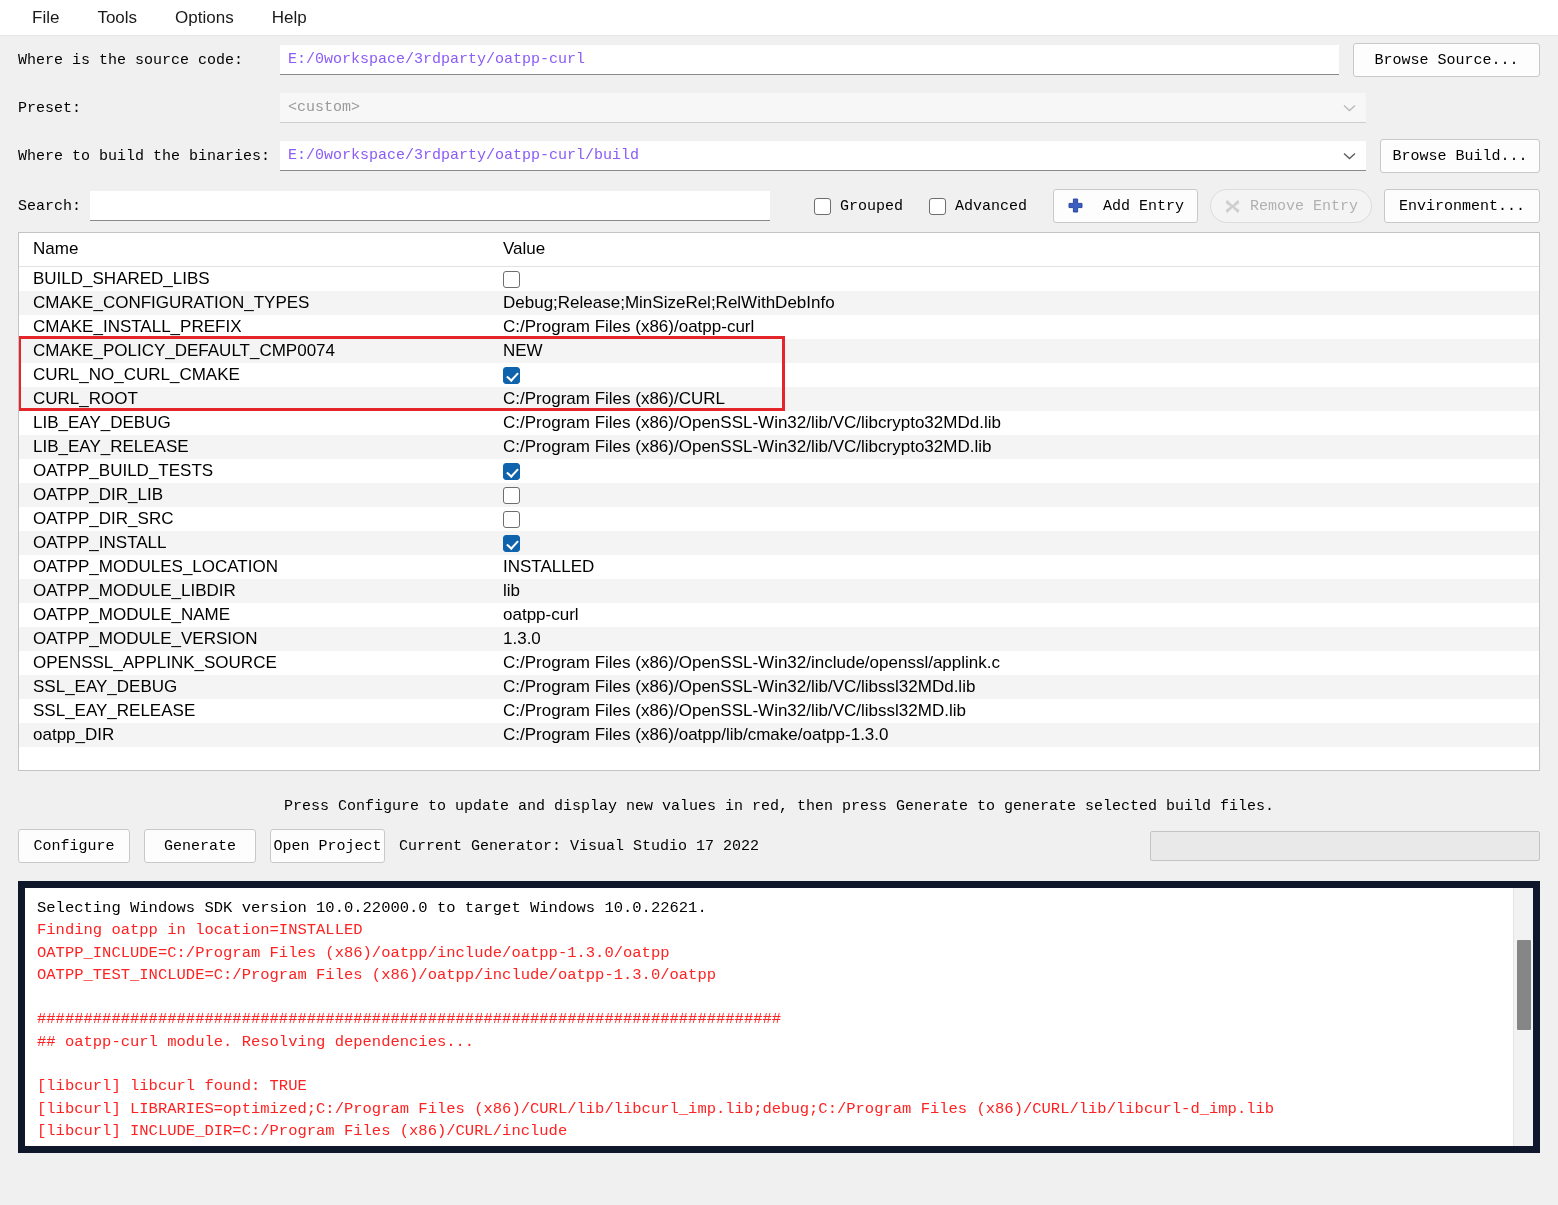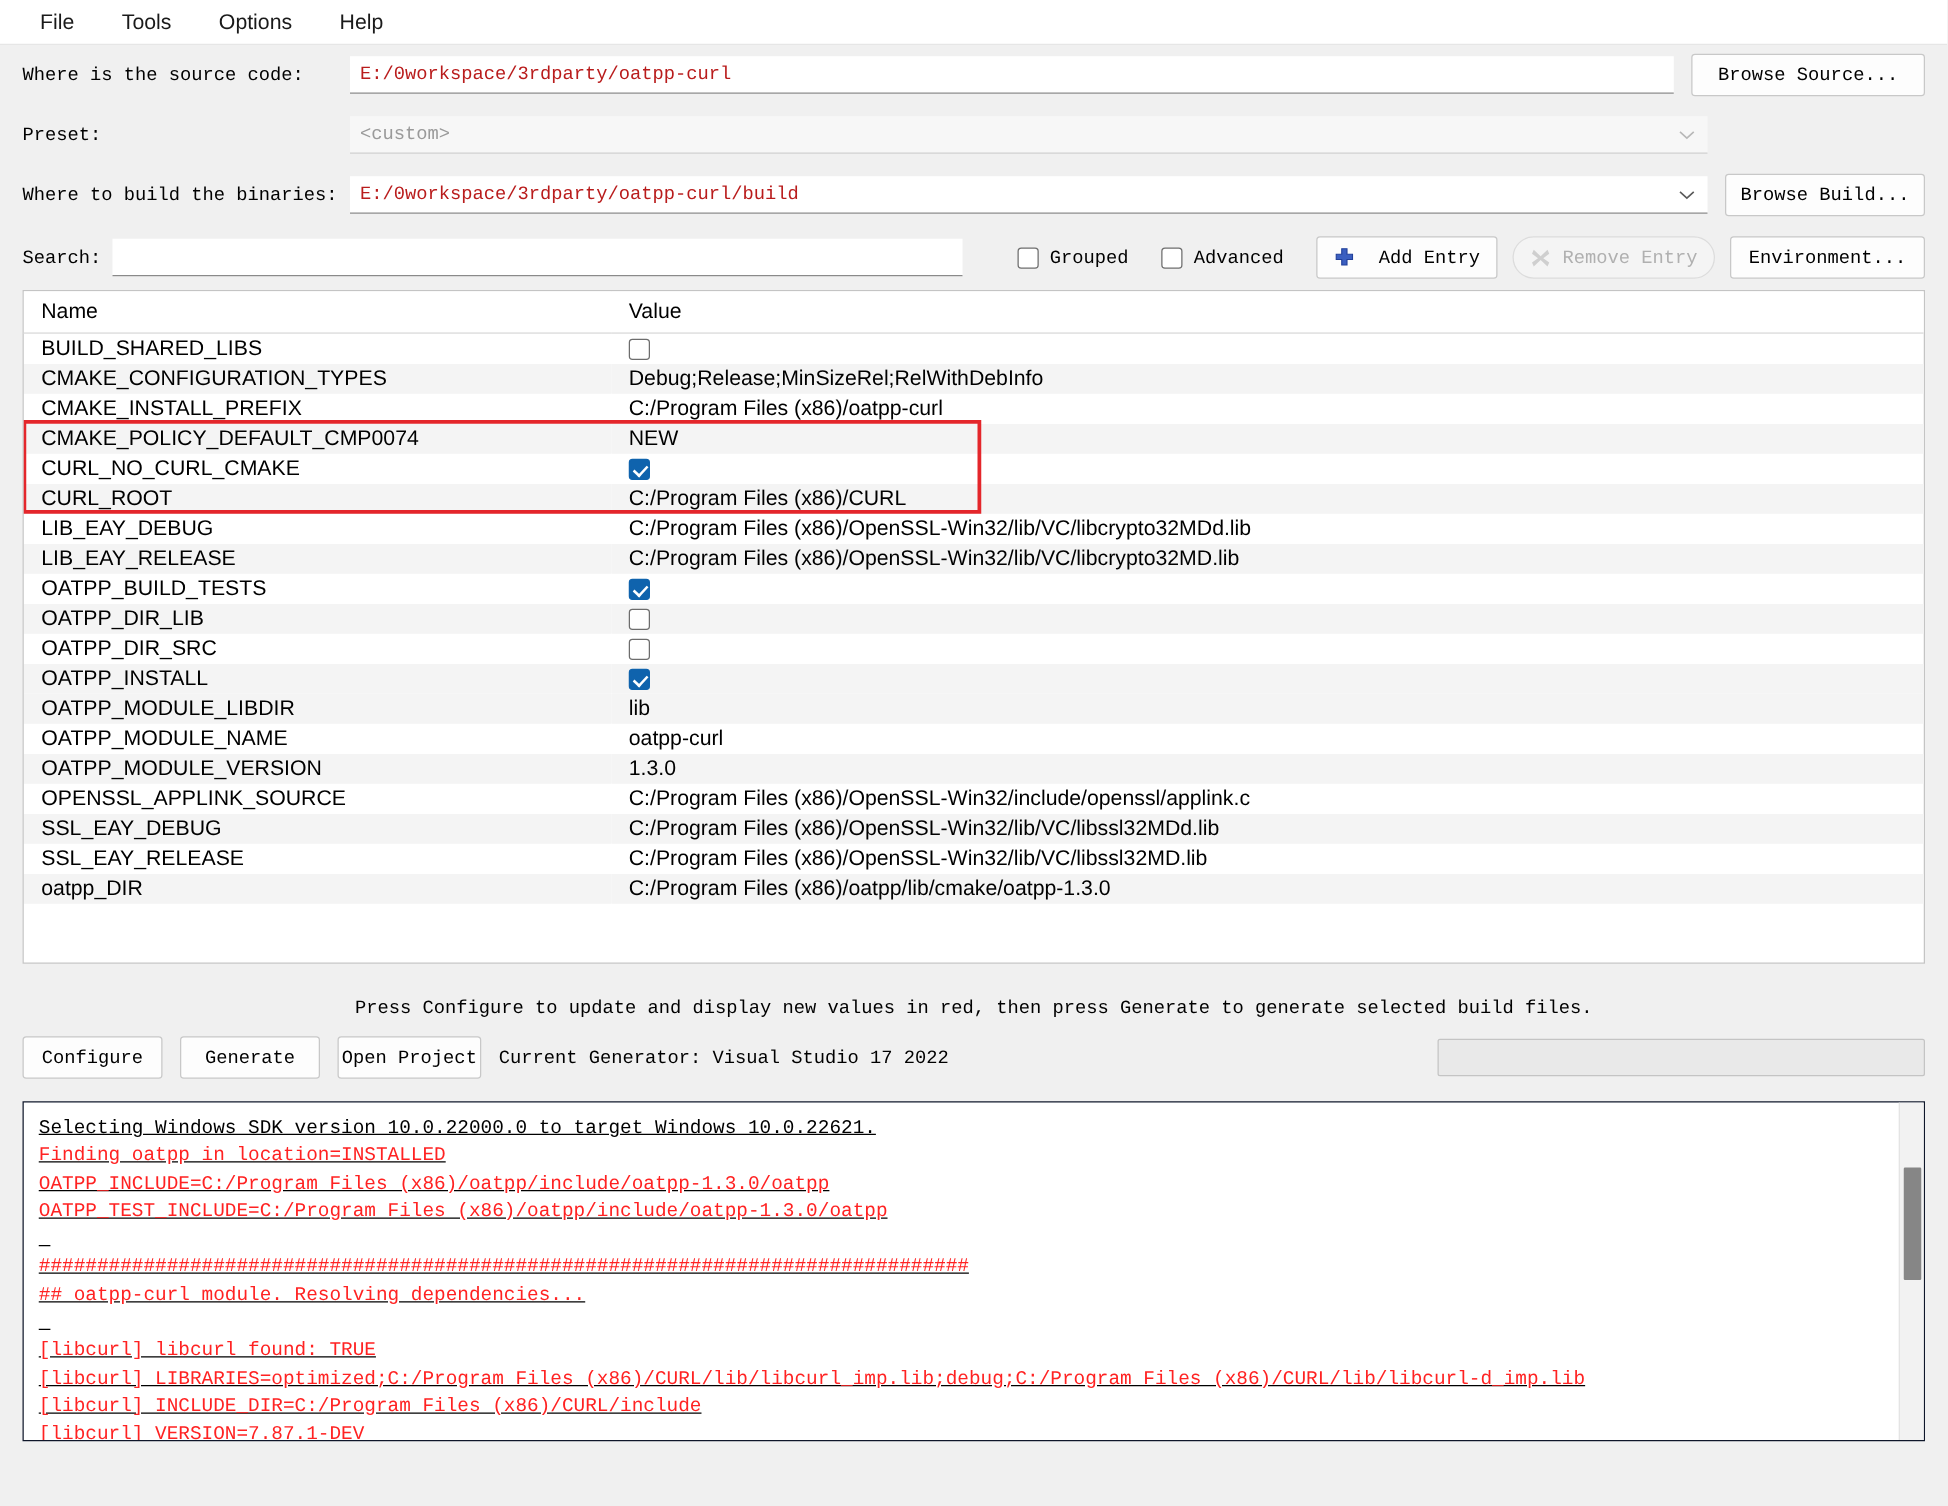--- a/index.html
+++ b/index.html
@@ -29,21 +29,21 @@
 
   
   #form { padding:0 18px; }
   .frow { display:flex; align-items:center; height:48px; }
   .flabel { font-size:15px; color:#000; white-space:nowrap; }
   .fieldwrap { position:relative; flex:1; }
   .field {
     height:30px; background:#fff;
     border:none; border-bottom:1px solid #8a8a8a;
     display:flex; align-items:center;
-    padding:0 8px; font-size:15px; color:#b91c1c;
+    padding:0 8px; font-size:15px; color:#8b5cf6;
     white-space:nowrap; overflow:hidden;
   }
   .field.disabled { background:#f7f7f7; border-bottom:1px solid #cfcfcf; color:#9a9a9a; }
   .field.combo { padding-right:34px; }
   .chev {
     position:absolute; right:10px; top:50%; transform:translateY(-50%);
     width:13px; height:8px; pointer-events:none;
   }
   .btn {
     background:#fdfdfd; border:1px solid #c8c8c8; border-radius:3px;
@@ -106,22 +106,22 @@
   #actions { display:flex; align-items:center; padding:0 18px; height:42px; gap:14px; }
   #genlabel { font-size:15px; white-space:nowrap; }
   #progress {
     margin-left:auto; width:390px; height:30px;
     background:#e9e9e9; border:1px solid #c4c4c4; border-radius:2px;
   }
 
   
   #logbox {
     margin:14px 18px 0 18px; background:#fff;
-    border:1px solid #0f172a; height:272px;
-    position:relative; overflow:hidden;text-decoration:underline;
+    border:7px solid #0f172a; height:272px;
+    position:relative; overflow:hidden;
   }
   #logtext {
     padding:9px 12px; font-family:"Liberation Mono","DejaVu Sans Mono",monospace;
     font-size:15.5px; line-height:22.3px; white-space:pre;
   }
   #logtext .r { color:#ff2222; }
   #logtext .k { color:#000; }
   #scrollbar {
     position:absolute; right:0; top:0; width:20px; height:100%;
     background:#f2f2f2; border-left:1px solid #e4e4e4;
@@ -259,20 +259,24 @@
           <td><span class="cbox" style="display: inline-block; vertical-align: middle;"></span></td>
         </tr>
         <tr>
           <td class="col-name">OATPP_DIR_SRC</td>
           <td><span class="cbox" style="display: inline-block; vertical-align: middle;"></span></td>
         </tr>
         <tr class="alt">
           <td class="col-name">OATPP_INSTALL</td>
           <td><span class="cbox checked" style="display: inline-block; vertical-align: middle;"></span></td>
         </tr>
+        <tr>
+          <td class="col-name">OATPP_MODULES_LOCATION</td>
+          <td>INSTALLED</td>
+        </tr>
         <tr class="alt">
           <td class="col-name">OATPP_MODULE_LIBDIR</td>
           <td>lib</td>
         </tr>
         <tr>
           <td class="col-name">OATPP_MODULE_NAME</td>
           <td>oatpp-curl</td>
         </tr>
         <tr class="alt">
           <td class="col-name">OATPP_MODULE_VERSION</td>

